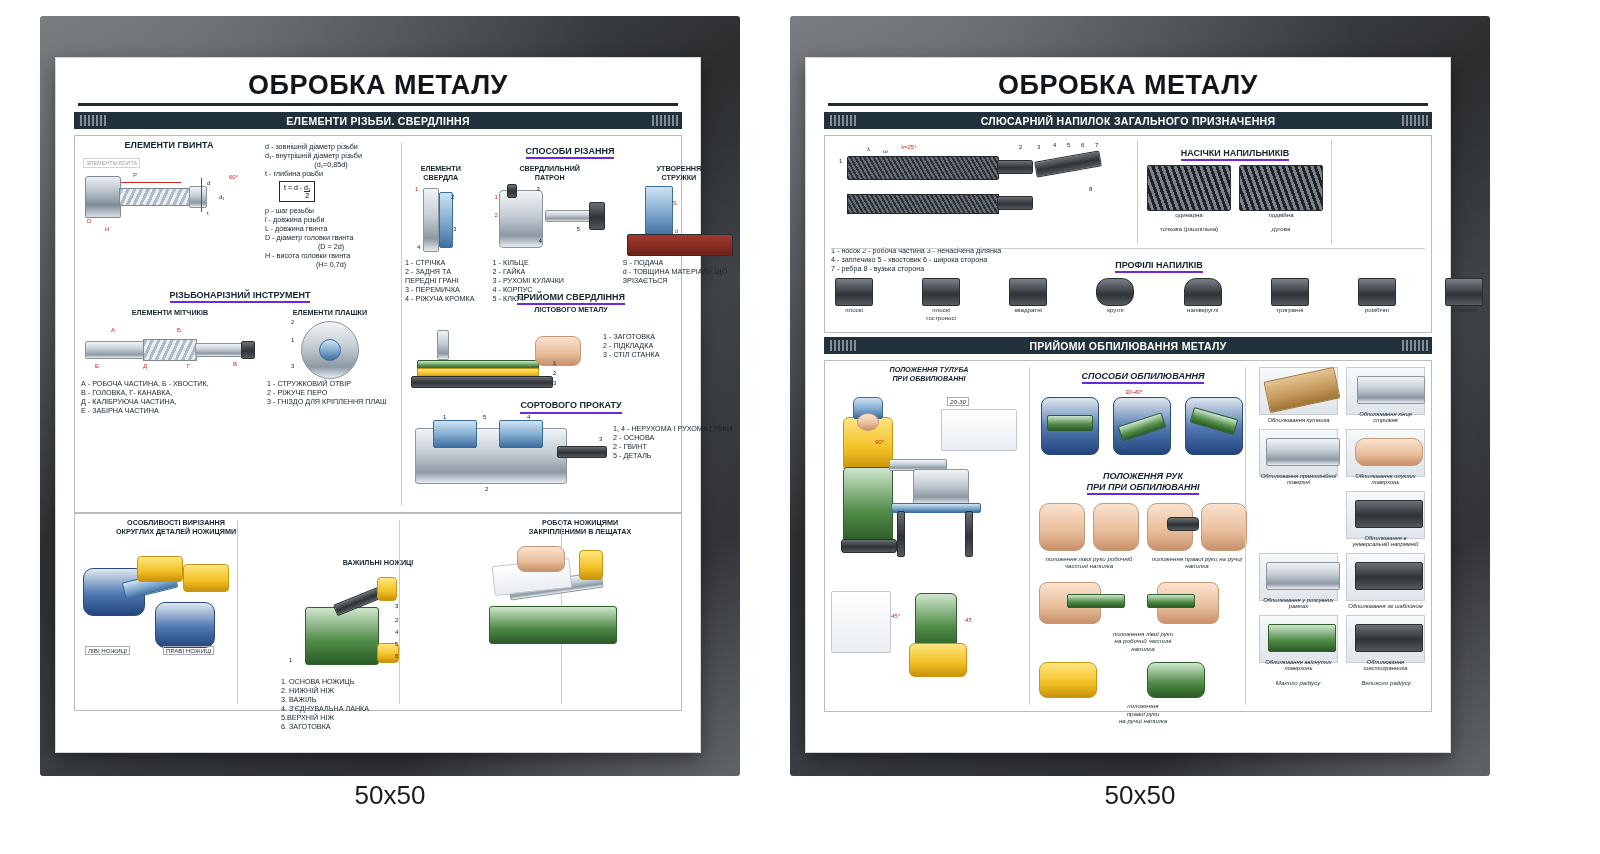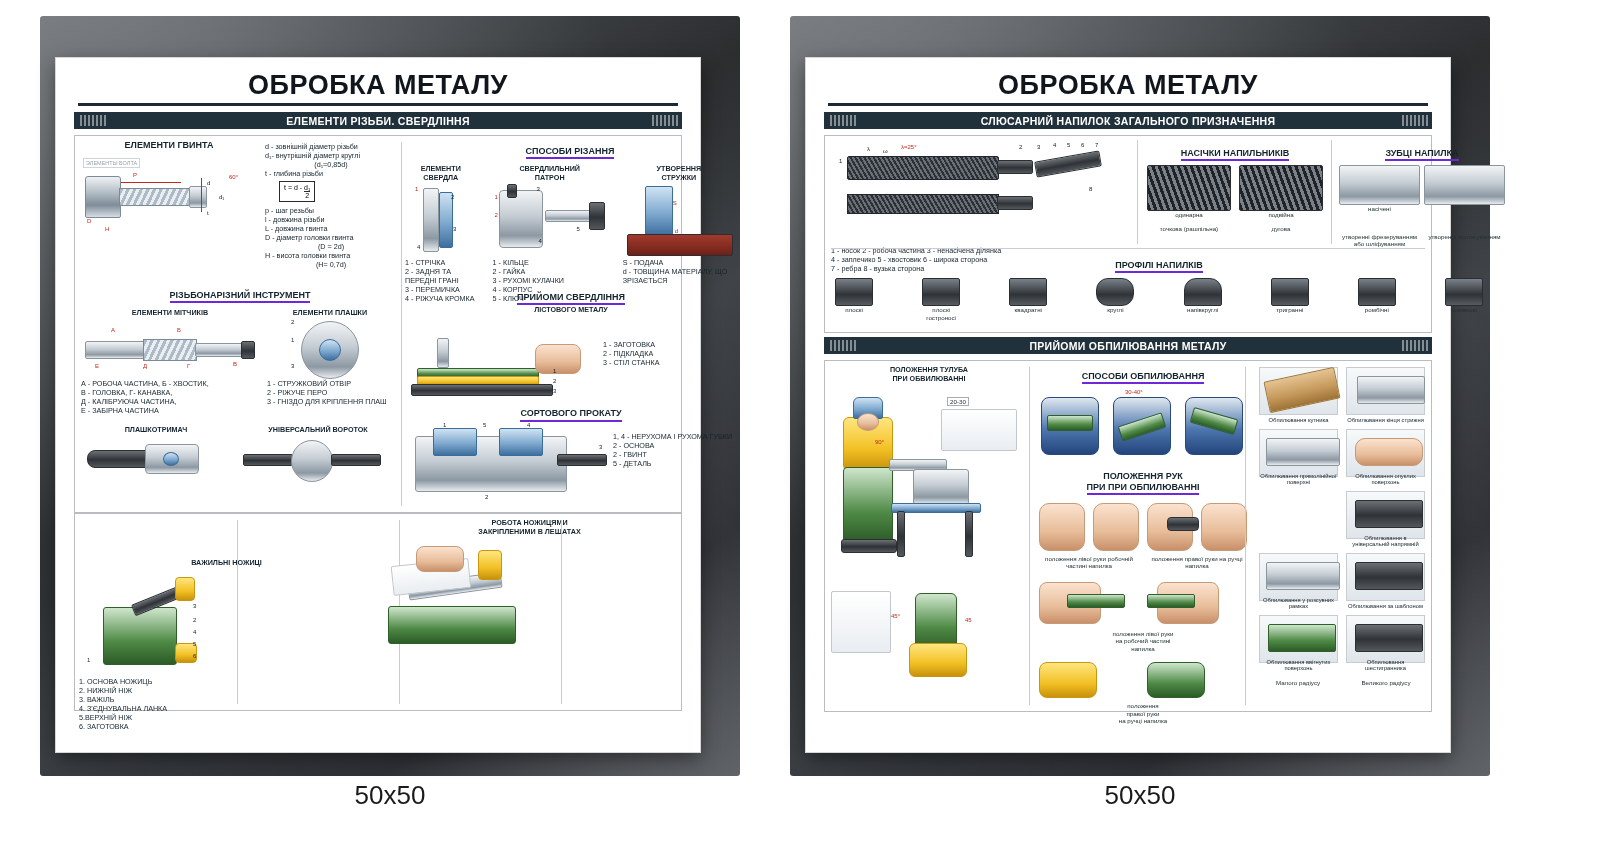--- a/index.html
+++ b/index.html
@@ -28,21 +28,21 @@
   .band{position:relative;margin:4px 10px 6px;height:17px;background:#20313c;color:#fff;
      display:flex;align-items:center;justify-content:center;font-size:10.5px;font-weight:bold;letter-spacing:.3px;}
   .band:before,.band:after{content:"";position:absolute;top:3px;bottom:3px;width:28px;
      background:repeating-linear-gradient(90deg,#20313c 0 2px,#fff 2px 4px);opacity:.45;}
   .band:before{left:4px;} .band:after{right:4px;}
 
   .panel{position:relative;margin:0 10px;border:1px solid #b9bcc0;background:#fff;}
   .panel.h1{height:376px;}
   .panel.h2{height:196px;}
   .panel.hr1{height:196px;}
-  .panel.hr2{height:350px;}
+  .panel.hr2{height:350px;font-style:italic;}
 
   .sub{font-size:9px;font-weight:bold;text-align:center;color:#14242e;line-height:1.15;}
   .sub.u{border-bottom:2px solid #6d28d9;display:inline-block;padding-bottom:1px;}
   .cap{font-size:7.2px;color:#14242e;line-height:1.25;}
   .cap.b{font-weight:bold;}
   .tiny{font-size:6.2px;color:#233;line-height:1.2;}
 
   .col{position:absolute;}
   .center{text-align:center;}
 
@@ -117,21 +117,21 @@
               <div class="num" style="left:126px;top:56px;">t</div>
               <div class="num" style="left:6px;top:64px;color:#c2281b;">D</div>
               <div class="num" style="left:24px;top:72px;color:#c2281b;">H</div>
               <div class="tick" style="left:40px;top:28px;width:60px;height:1px;"></div>
               <div class="tick" style="left:120px;top:24px;width:1px;height:34px;"></div>
             </div>
           </div>
 
           <div class="col" style="left:190px;top:6px;width:132px;">
             <div class="cap">d - зовнішній діаметр різьби</div>
-            <div class="cap">d₁- внутрішній діаметр круглі</div>
+            <div class="cap">d₁- внутрішній діаметр різьби</div>
             <div class="cap center">(d₁=0,85d)</div>
             <div class="cap">t - глибина різьби</div>
             <div style="margin:3px 0 4px 14px;" class="formula-box">
               <span>t =  d - d₁</span>
               <div style="border-top:1px solid #2a2a2a;text-align:center;margin-left:20px;">2</div>
             </div>
             <div class="cap">р - шаг резьбы</div>
             <div class="cap">l - довжина різьби</div>
             <div class="cap">L - довжина гвинта</div>
             <div class="cap">D - діаметр головки гвинта</div>
@@ -225,44 +225,26 @@
                   <div class="art blue" style="left:52px;top:22px;width:20px;height:20px;border-radius:50%;"></div>
                   <div class="num" style="left:24px;top:2px;">2</div>
                   <div class="num" style="left:24px;top:20px;">1</div>
                   <div class="num" style="left:24px;top:46px;">3</div>
                 </div>
                 <div class="cap">1 - СТРУЖКОВИЙ ОТВІР</div>
                 <div class="cap">2 - РІЖУЧЕ ПЕРО</div>
                 <div class="cap">3 - ГНІЗДО ДЛЯ КРІПЛЕННЯ ПЛАШ</div>
               </div>
             </div>
-            <div style="display:flex;gap:8px;margin-top:10px;">
-              <div style="width:150px;">
-                <div class="cap b center">ПЛАШКОТРИМАЧ</div>
-                <div style="position:relative;height:52px;">
-                  <div class="art dark" style="left:6px;top:16px;width:60px;height:16px;border-radius:8px 2px 2px 8px;"></div>
-                  <div class="art steel" style="left:64px;top:10px;width:52px;height:28px;border-radius:4px;"></div>
-                  <div class="art blue" style="left:82px;top:18px;width:14px;height:12px;border-radius:50%;"></div>
-                </div>
-              </div>
-              <div style="width:158px;">
-                <div class="cap b center">УНІВЕРСАЛЬНИЙ ВОРОТОК</div>
-                <div style="position:relative;height:52px;">
-                  <div class="art dark" style="left:4px;top:20px;width:48px;height:10px;"></div>
-                  <div class="art steel" style="left:52px;top:6px;width:40px;height:40px;border-radius:50%;"></div>
-                  <div class="art dark" style="left:92px;top:20px;width:48px;height:10px;"></div>
-                </div>
-              </div>
-            </div>
           </div>
 
           <div class="col" style="left:332px;top:150px;width:328px;">
             <div class="center"><span class="sub u">ПРИЙОМИ СВЕРДЛІННЯ</span></div>
             <div class="cap b center">ЛІСТОВОГО МЕТАЛУ</div>
-            <div style="position:relative;height:66px;margin-top:20px;text-decoration:underline;">
+            <div style="position:relative;height:66px;margin-top:12px;text-decoration:underline;">
               <div class="art steel" style="left:30px;top:4px;width:10px;height:28px;"></div>
               <div class="art green" style="left:10px;top:34px;width:120px;height:8px;"></div>
               <div class="art yellow" style="left:10px;top:42px;width:120px;height:8px;"></div>
               <div class="art dark" style="left:4px;top:50px;width:140px;height:10px;"></div>
               <div class="art hand" style="left:128px;top:10px;width:44px;height:28px;border-radius:8px;"></div>
               <div class="num" style="left:146px;top:34px;">1</div>
               <div class="num" style="left:146px;top:44px;">2</div>
               <div class="num" style="left:146px;top:54px;">3</div>
               <div style="position:absolute;left:196px;top:6px;">
                 <div class="cap">1 - ЗАГОТОВКА</div>
@@ -289,20 +271,33 @@
               </div>
             </div>
           </div>
 
           <div class="divider-v" style="left:326px;"></div>
         </div>
 
 
         <div class="panel h2">
           <div style="display:flex;height:100%;">
+            <div style="flex:1;padding:4px;">
+              <div class="cap b center" style="white-space:pre-line;">ОСОБЛИВОСТІ ВИРІЗАННЯ
+ОКРУГЛИХ ДЕТАЛЕЙ НОЖИЦЯМИ</div>
+              <div style="position:relative;height:116px;margin-top:6px;">
+                <div class="art glove" style="left:4px;top:26px;width:60px;height:46px;border-radius:10px;"></div>
+                <div class="art blue" style="left:44px;top:34px;width:52px;height:16px;transform:rotate(-14deg);"></div>
+                <div class="art yellow" style="left:58px;top:14px;width:44px;height:24px;border-radius:4px;"></div>
+                <div class="art glove" style="left:76px;top:60px;width:58px;height:44px;border-radius:10px;"></div>
+                <div class="art yellow" style="left:104px;top:22px;width:44px;height:26px;border-radius:4px;"></div>
+                <div class="tiny" style="position:absolute;left:6px;top:104px;border:1px solid #aab;padding:0 2px;">ЛІВІ НОЖИЦІ</div>
+                <div class="tiny" style="position:absolute;left:84px;top:104px;border:1px solid #aab;padding:0 2px;">ПРАВІ НОЖИЦІ</div>
+              </div>
+            </div>
 
             <div class="divider-v" style="left:162px;"></div>
 
             <div style="flex:1;padding:4px;margin-top:40px;">
               <div class="cap b center">ВАЖИЛЬНІ НОЖИЦІ</div>
               <div style="position:relative;height:104px;margin-top:6px;">
                 <div class="art green" style="left:24px;top:34px;width:72px;height:56px;border-radius:3px;"></div>
                 <div class="art dark" style="left:52px;top:20px;width:60px;height:10px;transform:rotate(-22deg);"></div>
                 <div class="art yellow" style="left:96px;top:4px;width:18px;height:22px;border-radius:4px;"></div>
                 <div class="art yellow" style="left:96px;top:70px;width:20px;height:18px;border-radius:4px;"></div>
@@ -402,36 +397,20 @@
                 <div class="tiny">точкова (рашпільна)</div>
               </div>
               <div style="flex:1;text-align:center;">
                 <div class="tiny">дугова</div>
               </div>
             </div>
           </div>
 
           <div class="divider-v" style="left:506px;top:4px;height:104px;"></div>
 
-          <div class="col" style="left:514px;top:6px;width:166px;">
-            <div class="center"><span class="sub u">ЗУБЦІ НАПИЛКА</span></div>
-            <div style="display:flex;gap:4px;margin-top:4px;">
-              <div style="flex:1;">
-                <div class="art steel" style="position:relative;height:38px;"></div>
-                <div class="tiny center">насічені</div>
-              </div>
-              <div style="flex:1;">
-                <div class="art steel" style="position:relative;height:38px;"></div>
-              </div>
-            </div>
-            <div style="display:flex;gap:4px;margin-top:20px;">
-              <div style="flex:1;" class="tiny center">утворенні фрезеруванням або шліфуванням</div>
-              <div style="flex:1;" class="tiny center">утворенні протягуванням</div>
-            </div>
-          </div>
 
           <div class="divider-h" style="top:112px;"></div>
 
           <div class="col" style="left:10px;top:118px;right:10px;width:648px;">
             <div class="center"><span class="sub u">ПРОФІЛІ НАПИЛКІВ</span></div>
             <div class="grid-row" style="margin-top:5px;">
               <div class="profile-item">
                 <div class="profile-shape"></div>
                 <div class="tiny">плоскі</div>
               </div>

